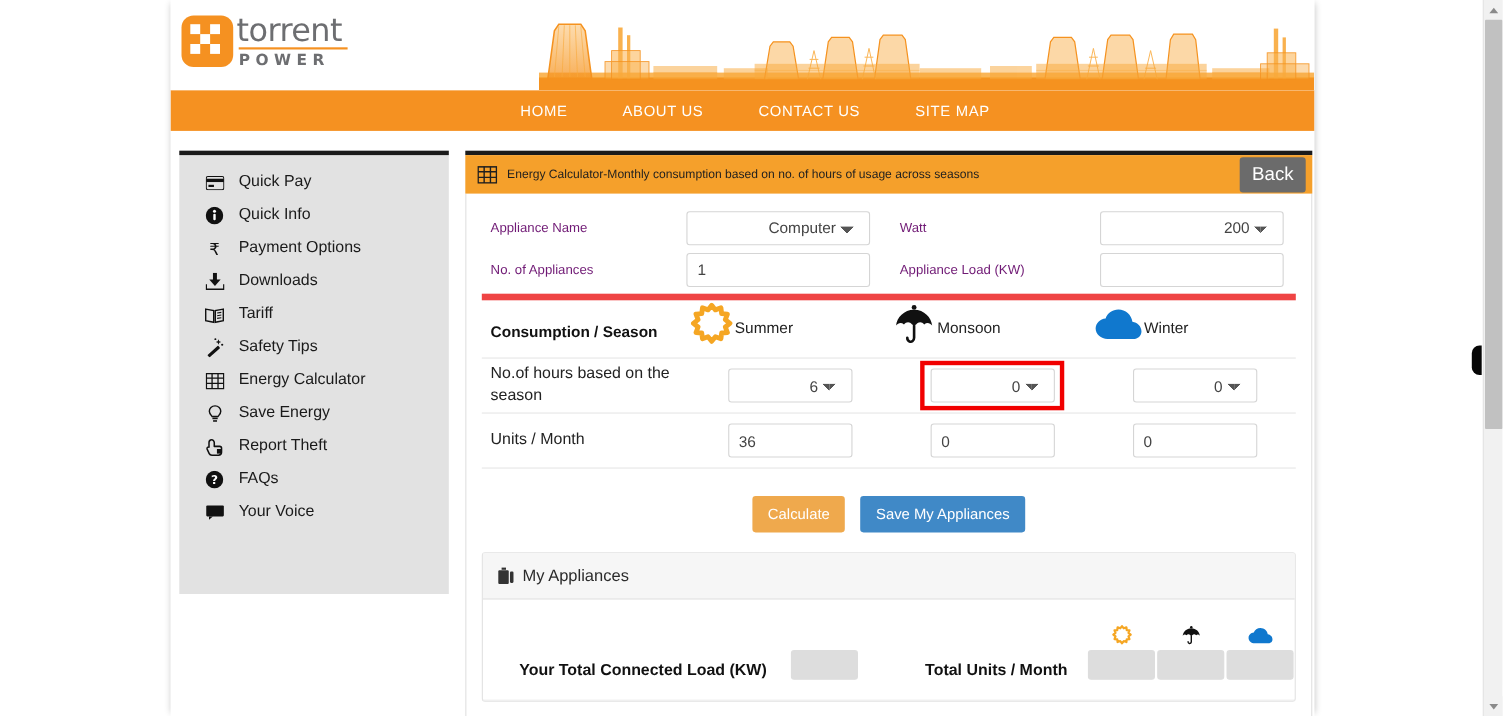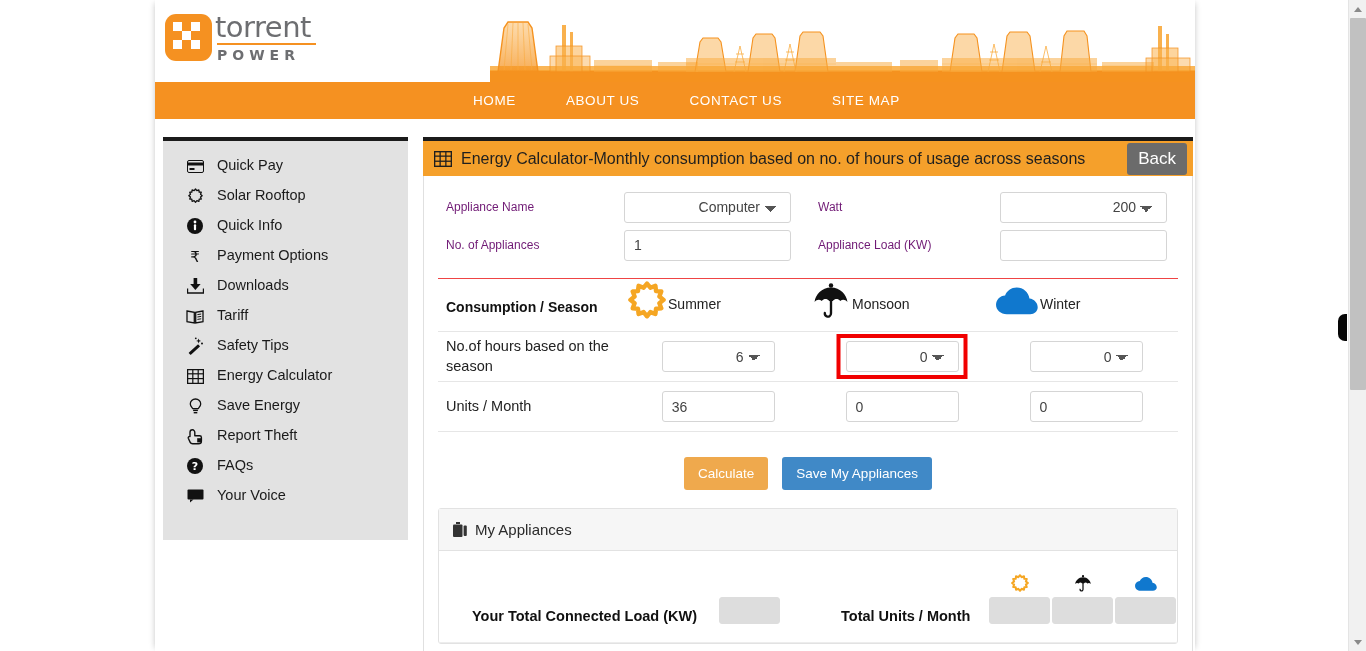--- a/index.html
+++ b/index.html
@@ -130,21 +130,21 @@
   .panel-head {
     background: #F5A02B;
     height: 35px;
     display: flex; align-items: center;
     padding: 0 6px 0 11px;
     position: relative;
   }
   .panel-head .ph-ico { margin-right: 9px; display:flex; align-items:center; }
   .panel-title {
     color: #1f1f1f;
-    font-size: 16px;
+    font-size: 11px;
     flex: 1;
     white-space: nowrap;
   }
   .back-btn {
     background: #6b6b6b;
     color: #ffffff;
     font-size: 17px;
     border: none;
     border-radius: 3px;
     padding: 6px 11px;
@@ -183,21 +183,21 @@
     background-position: calc(100% - 20px) 13px, calc(100% - 14px) 13px;
     background-size: 6px 6px, 6px 6px;
     background-repeat: no-repeat;
     padding-right: 30px;
     cursor: pointer;
     text-align: right;
   }
   .inp::placeholder { color:#9b9b9b; }
 
   
-  .stable { margin-top: 14px; border-top: 1px solid #ef4444; }
+  .stable { margin-top: 3px; border-top: 6px solid #ef4444; }
   .srow-head {
     display: flex; align-items: flex-end;
     border-bottom: 1px solid #e6e6e6;
     padding-bottom: 6px;
   }
   .scell-lbl { width: 190px; padding-left: 8px; }
   .scell {
     width: 186px;
     display: flex; flex-direction: row; align-items: center;
   }
@@ -446,28 +446,20 @@
           <span class="side-ico">
             <svg width="17" height="13" viewBox="0 0 17 13">
                 <rect x="0.5" y="0.5" width="16" height="12" rx="1.5" fill="none" stroke="#111"></rect>
                 <rect x="0.5" y="2.5" width="16" height="3" fill="#111"></rect>
                 <rect x="2.5" y="8" width="5" height="2" fill="#111"></rect>
               </svg>
           </span>
           <span class="side-lbl">Quick Pay</span>
         </div>
 
-        <div class="side-item">
-          <span class="side-ico">
-            <svg width="17" height="17" viewBox="0 0 20 20">
-                <path d="M10 1.2 L11.6 3.2 L14 2.3 L14.3 4.8 L16.8 5 L15.9 7.4 L17.9 9 L15.9 10.6 L16.8 13 L14.3 13.2 L14 15.7 L11.6 14.8 L10 16.8 L8.4 14.8 L6 15.7 L5.7 13.2 L3.2 13 L4.1 10.6 L2.1 9 L4.1 7.4 L3.2 5 L5.7 4.8 L6 2.3 L8.4 3.2 Z" fill="none" stroke="#111" stroke-width="1.5" stroke-linejoin="round"></path>
-              </svg>
-          </span>
-          <span class="side-lbl">Solar Rooftop</span>
-        </div>
 
         <div class="side-item">
           <span class="side-ico">
             <svg width="16" height="16" viewBox="0 0 16 16">
                 <circle cx="8" cy="8" r="8" fill="#111"></circle>
                 <circle cx="8" cy="4" r="1.4" fill="#fff"></circle>
                 <rect x="6.9" y="6.3" width="2.2" height="6" rx="1" fill="#fff"></rect>
               </svg>
           </span>
           <span class="side-lbl">Quick Info</span>

